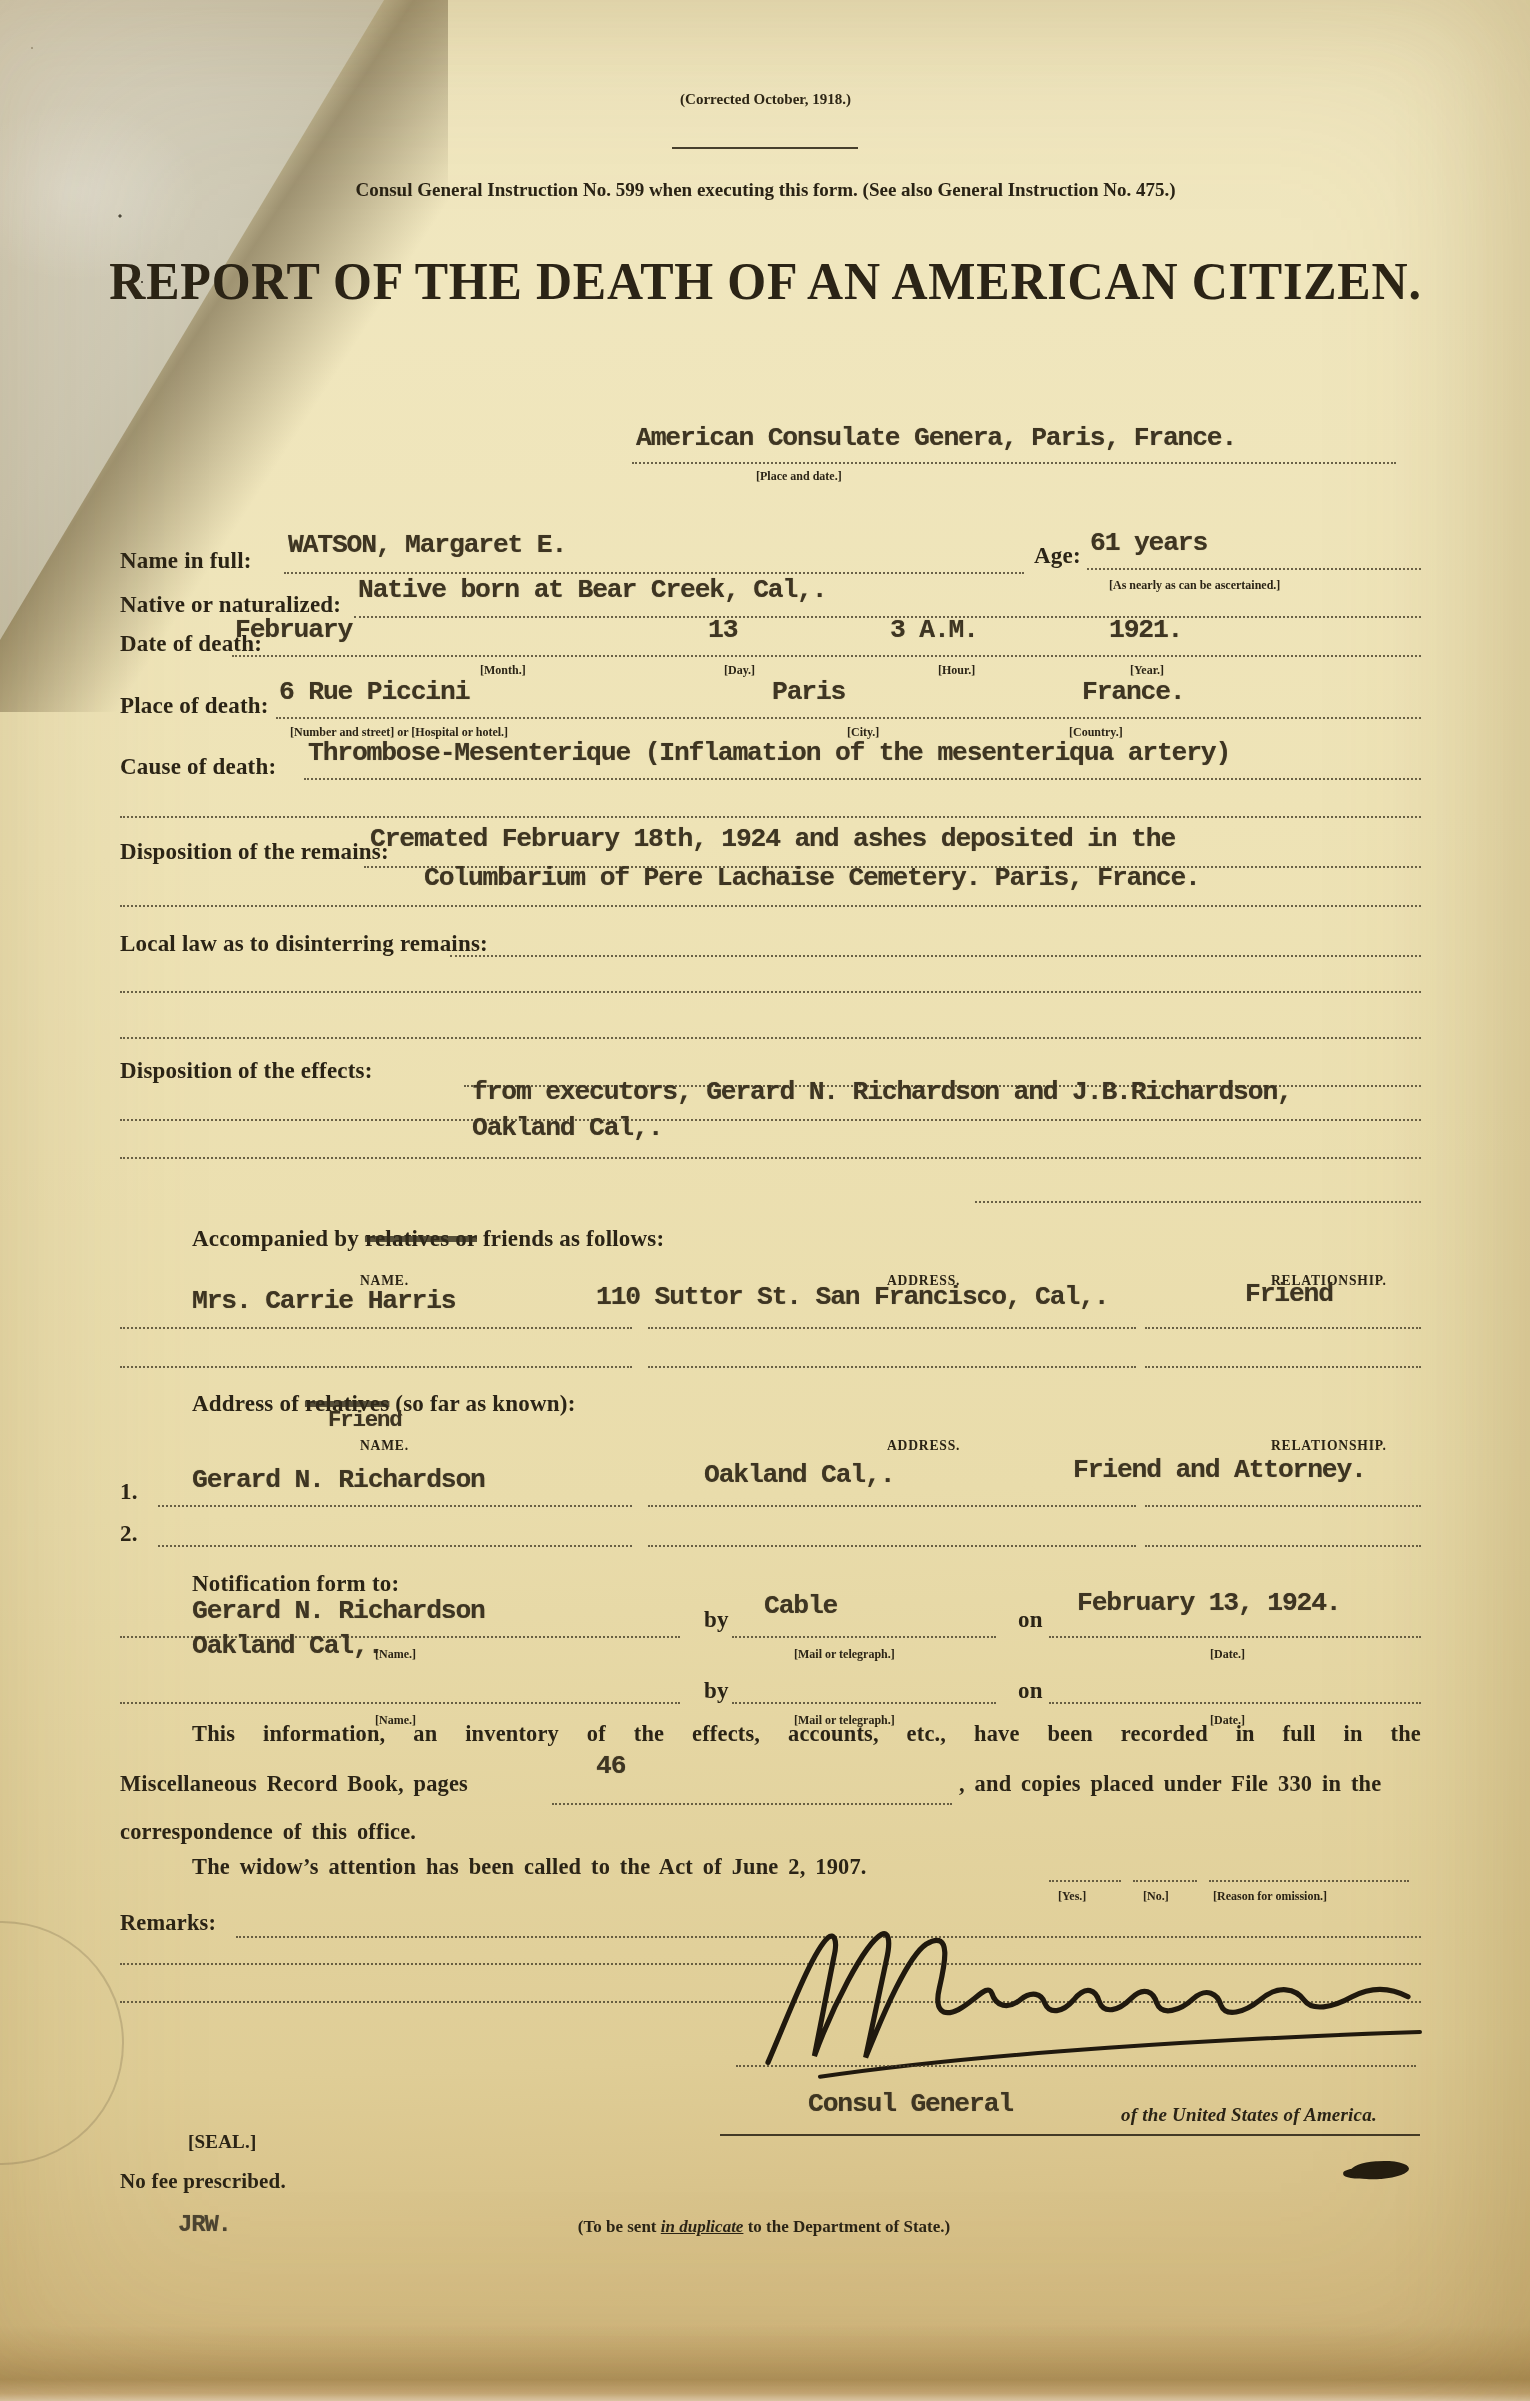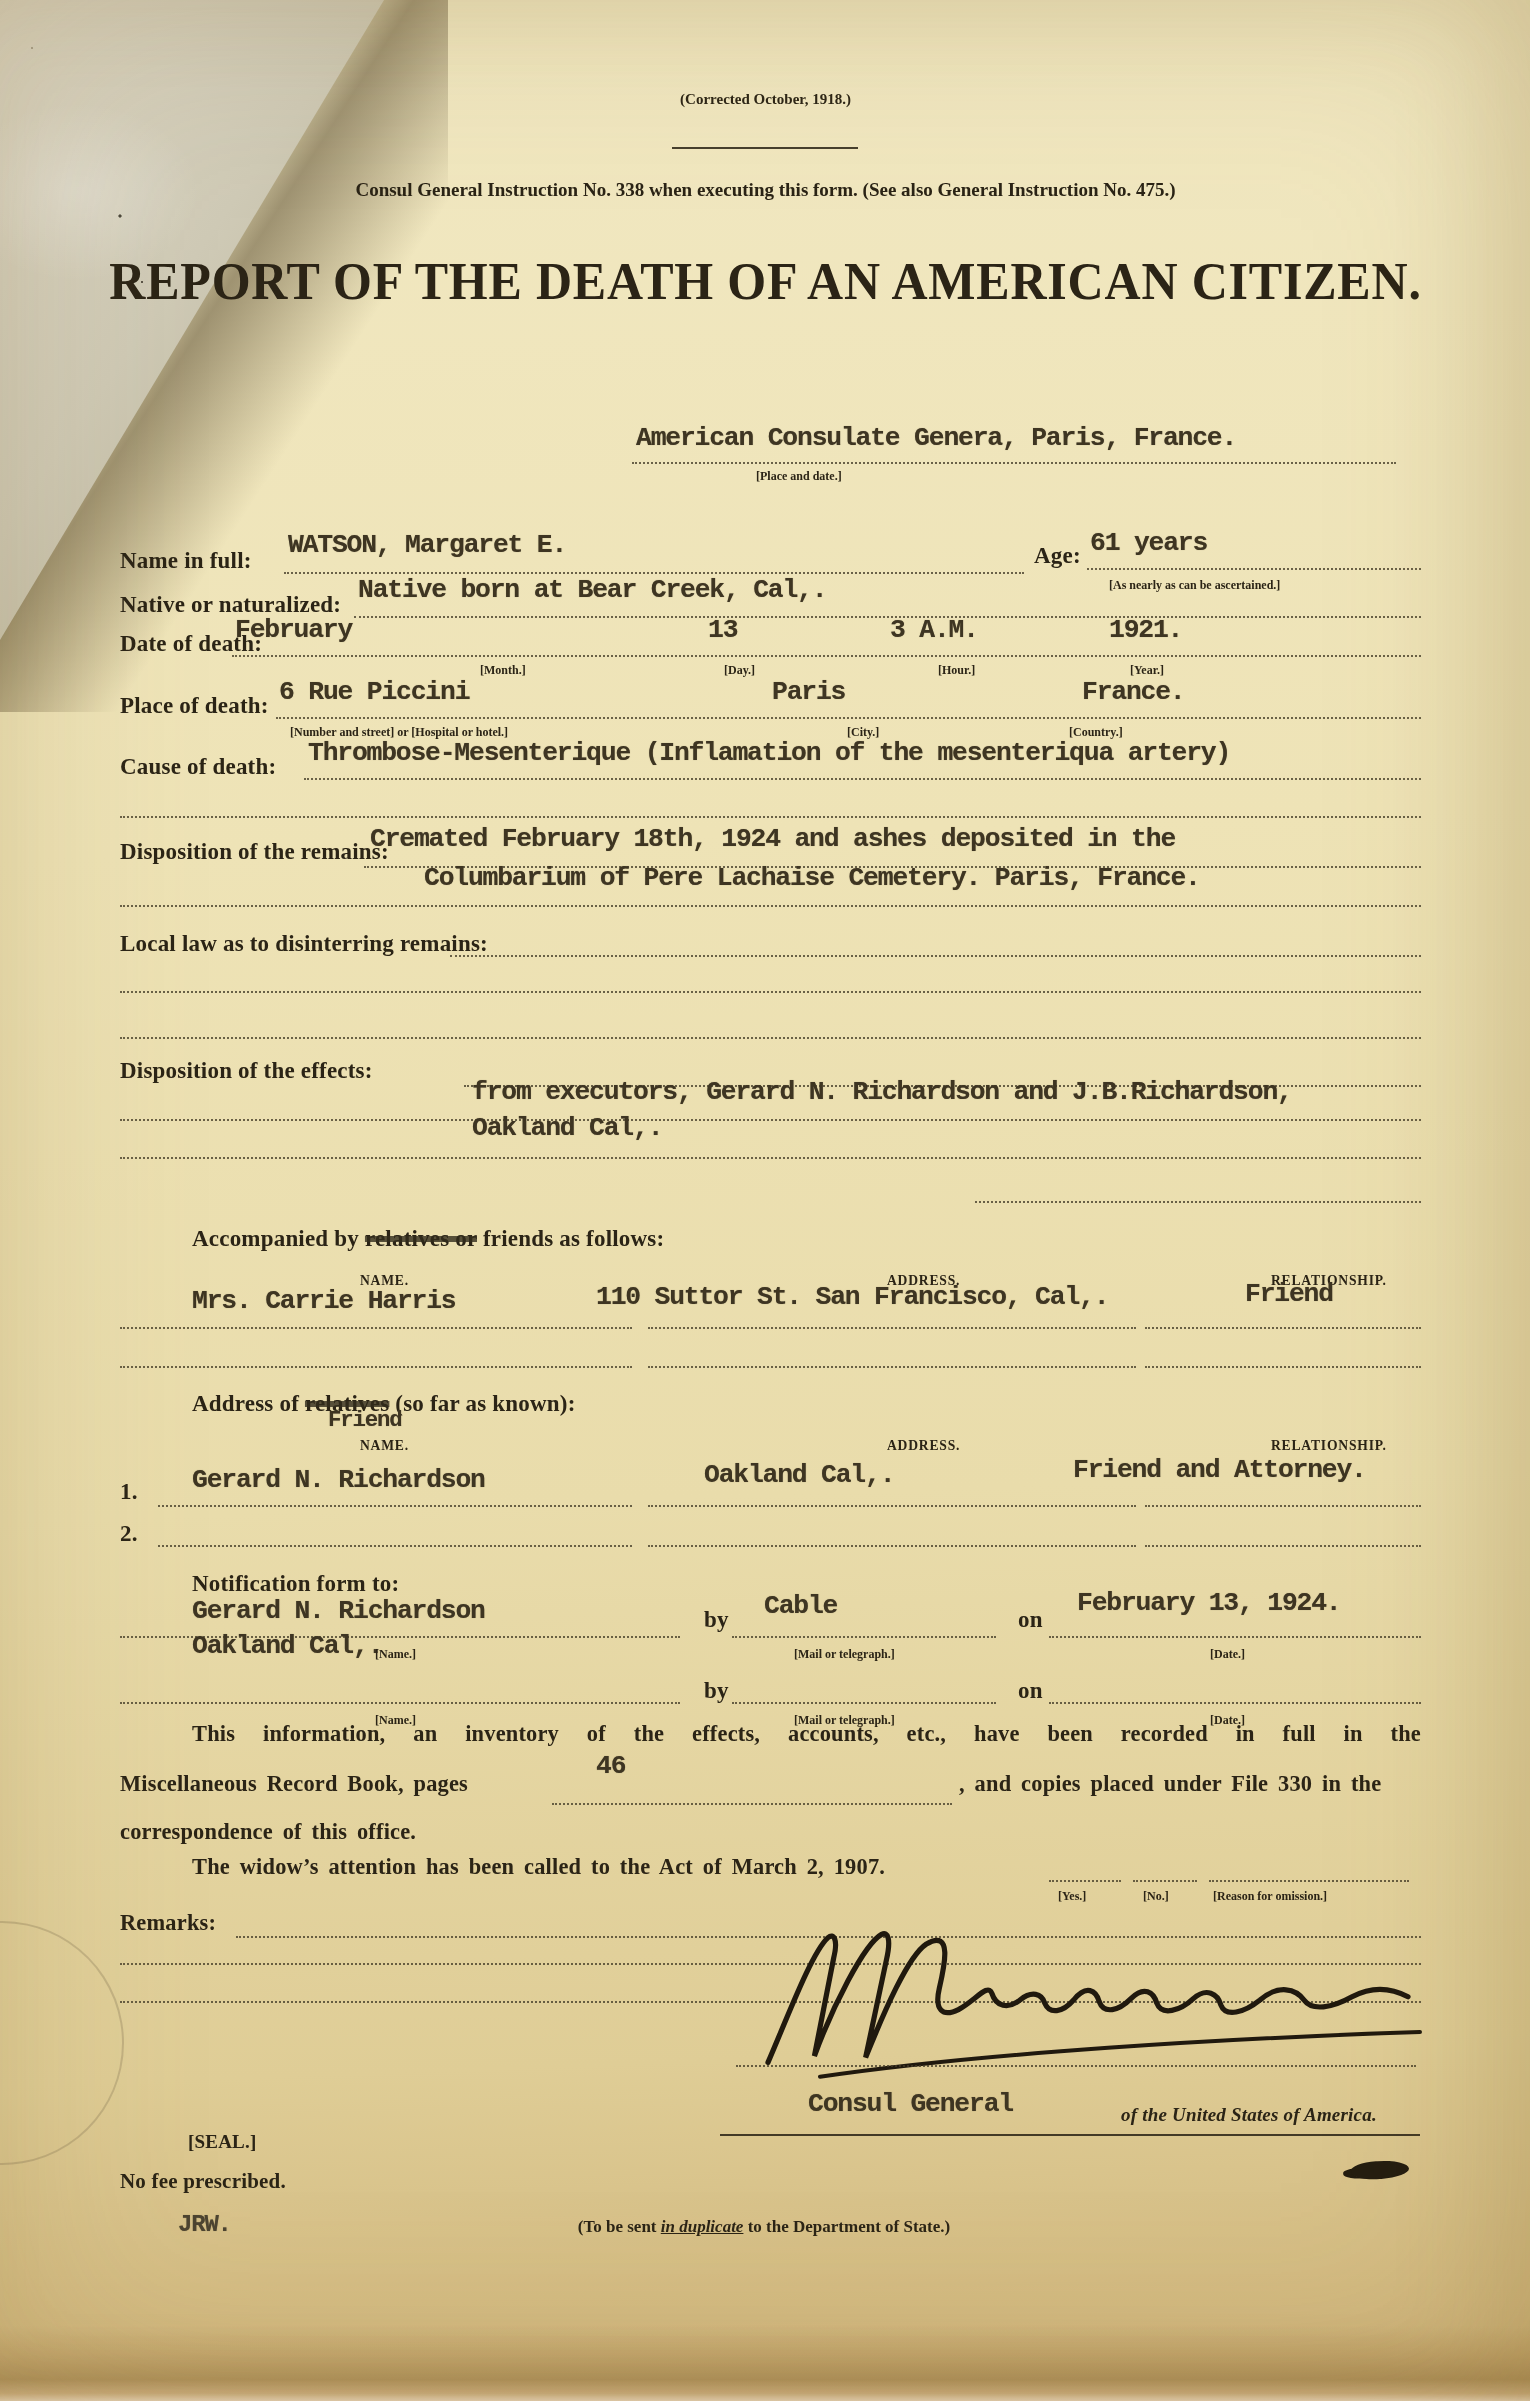--- a/index.html
+++ b/index.html
@@ -51,21 +51,21 @@
 </head>
 <body>
 
 <div id="page">
   <div id="curl-shadow"></div>
   <div id="curl"></div>
   <div id="stamp"></div>
 
   <div class="abs pc" id="corrected" style="left:0;right:0;top:91px;">(Corrected October, 1918.)</div>
   <div class="rule" style="left:672px;top:147px;width:186px;"></div>
-  <div class="abs pc" id="instruction" style="left:0;right:0;top:179px;">Consul General Instruction No. 338 when executing this form.   (See also General Instruction No. 475.)</div>
+  <div class="abs pc" id="instruction" style="left:0;right:0;top:179px;">Consul General Instruction No. 599 when executing this form.   (See also General Instruction No. 475.)</div>
   <div class="abs pc" id="title" style="left:0;right:0;top:252px;">REPORT OF THE DEATH OF AN AMERICAN CITIZEN.</div>
 
   <div class="abs t" style="left:636px;top:423px;">American Consulate Genera, Paris, France.</div>
   <div class="dots" style="left:632px;top:462px;width:764px;"></div>
   <div class="abs cap" style="left:756px;top:469px;">[Place and date.]</div>
 
   <div class="abs p" style="left:120px;top:548px;">Name in full:</div>
   <div class="abs t" style="left:288px;top:530px;">WATSON, Margaret E.</div>
   <div class="dots" style="left:284px;top:572px;width:740px;"></div>
   <div class="abs p" style="left:1034px;top:543px;">Age:</div>
@@ -179,21 +179,21 @@
   <div class="abs cap" style="left:794px;top:1713px;">[Mail or telegraph.]</div>
   <div class="abs cap" style="left:1210px;top:1713px;">[Date.]</div>
 
   <div class="abs para just" style="left:192px;top:1721px;width:1229px;">This information, an inventory of the effects, accounts, etc., have been recorded in full in the</div>
   <div class="abs para" style="left:120px;top:1771px;">Miscellaneous Record Book, pages</div>
   <div class="abs t" style="left:596px;top:1751px;">46</div>
   <div class="dots" style="left:552px;top:1803px;width:400px;"></div>
   <div class="abs para" style="left:959px;top:1771px;">, and copies placed under File 330 in the</div>
   <div class="abs para" style="left:120px;top:1819px;">correspondence of this office.</div>
 
-  <div class="abs para" style="left:192px;top:1854px;">The widow’s attention has been called to the Act of March 2, 1907.</div>
+  <div class="abs para" style="left:192px;top:1854px;">The widow’s attention has been called to the Act of June 2, 1907.</div>
   <div class="dots" style="left:1049px;top:1880px;width:72px;"></div>
   <div class="dots" style="left:1133px;top:1880px;width:64px;"></div>
   <div class="dots" style="left:1209px;top:1880px;width:200px;"></div>
   <div class="abs cap" style="left:1058px;top:1889px;">[Yes.]</div>
   <div class="abs cap" style="left:1143px;top:1889px;">[No.]</div>
   <div class="abs cap" style="left:1213px;top:1889px;">[Reason for omission.]</div>
 
   <div class="abs para" style="left:120px;top:1910px;">Remarks:</div>
   <div class="dots" style="left:236px;top:1936px;width:1185px;"></div>
   <div class="dots" style="left:120px;top:1963px;width:1301px;"></div>

